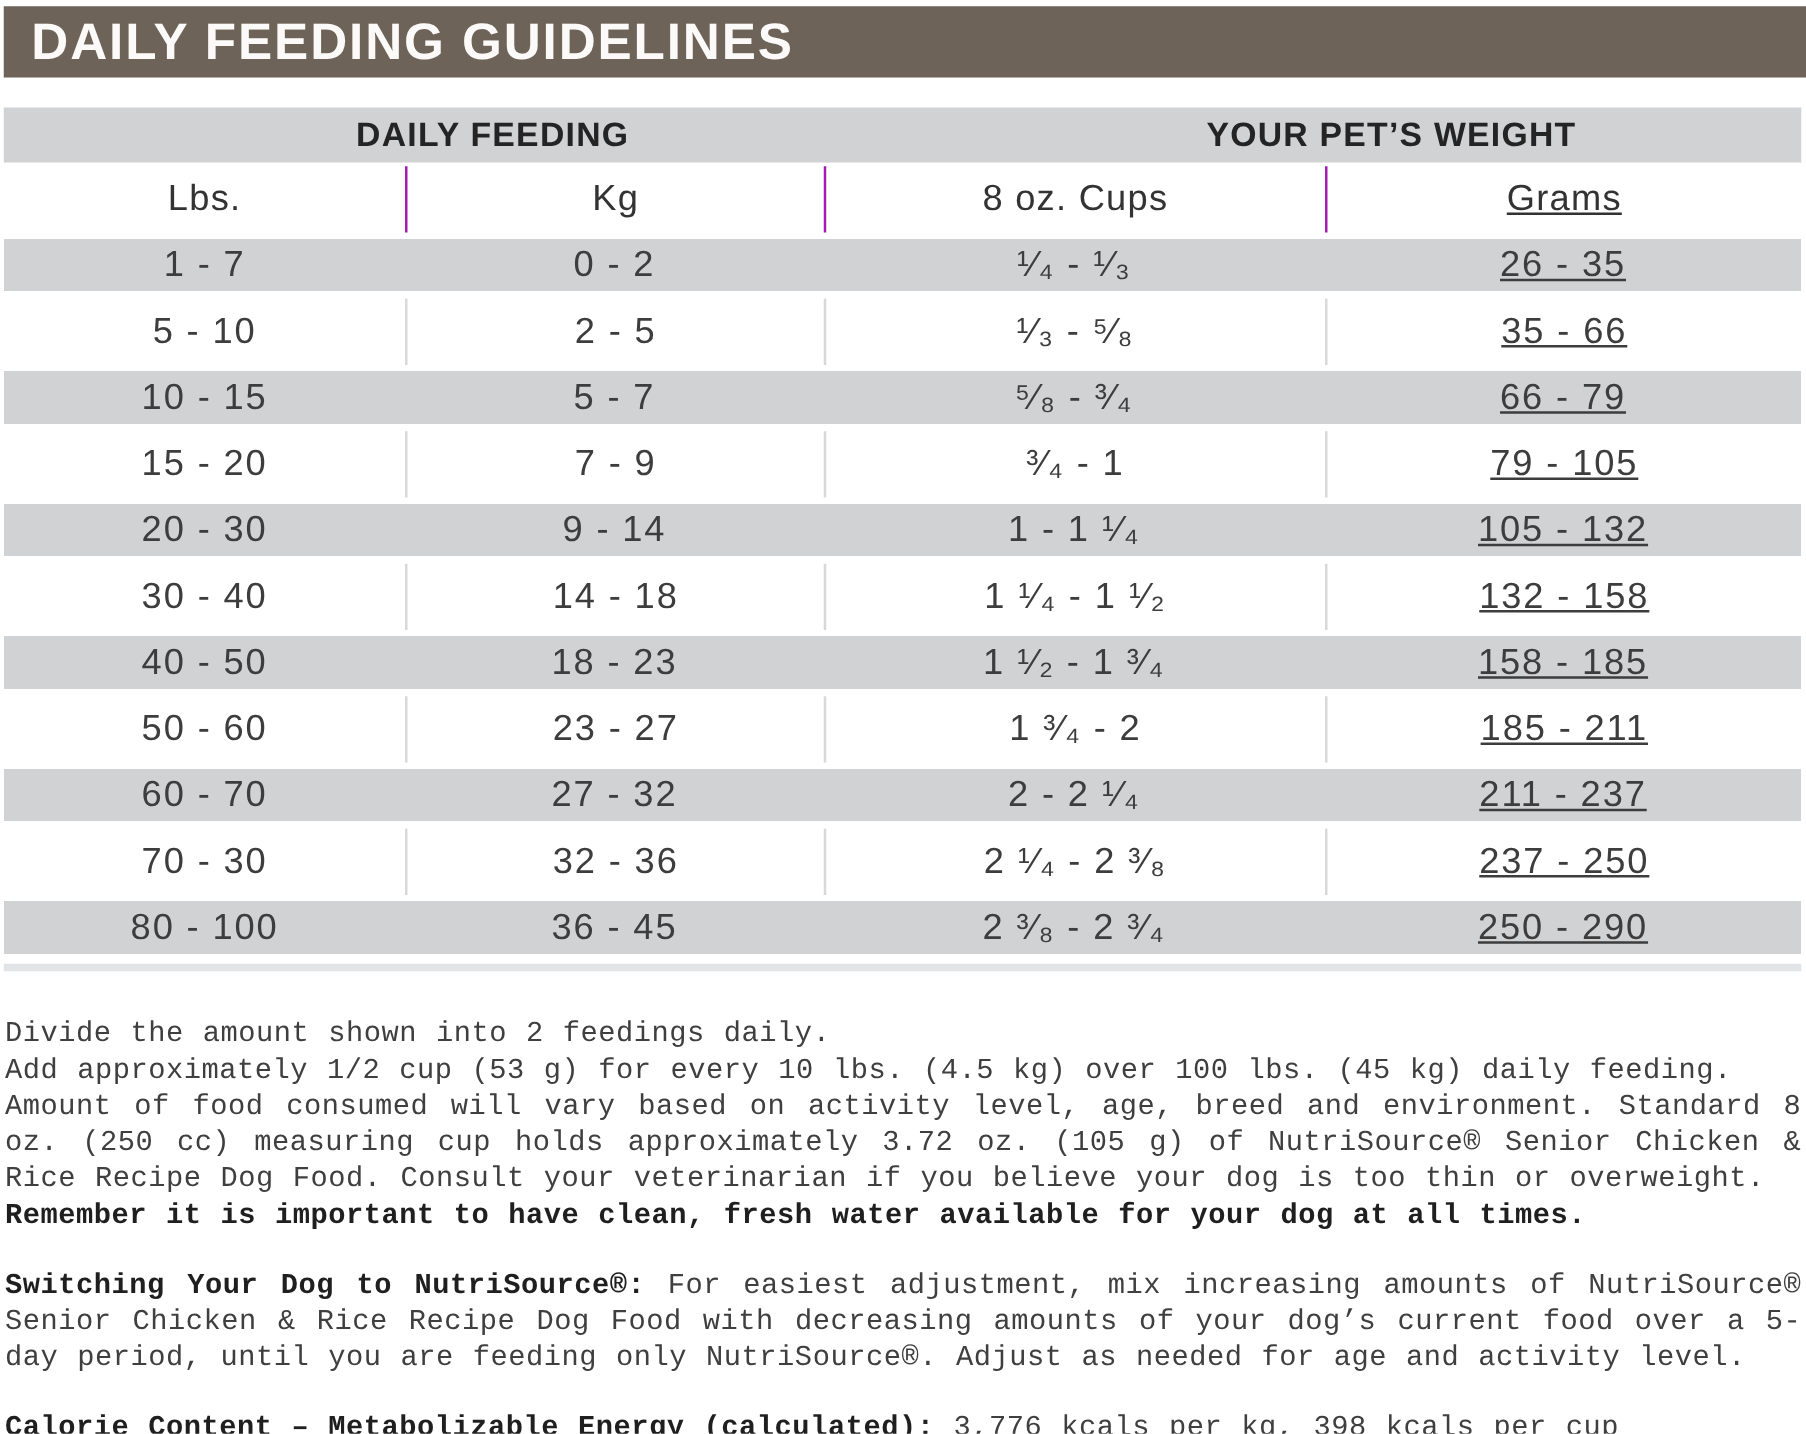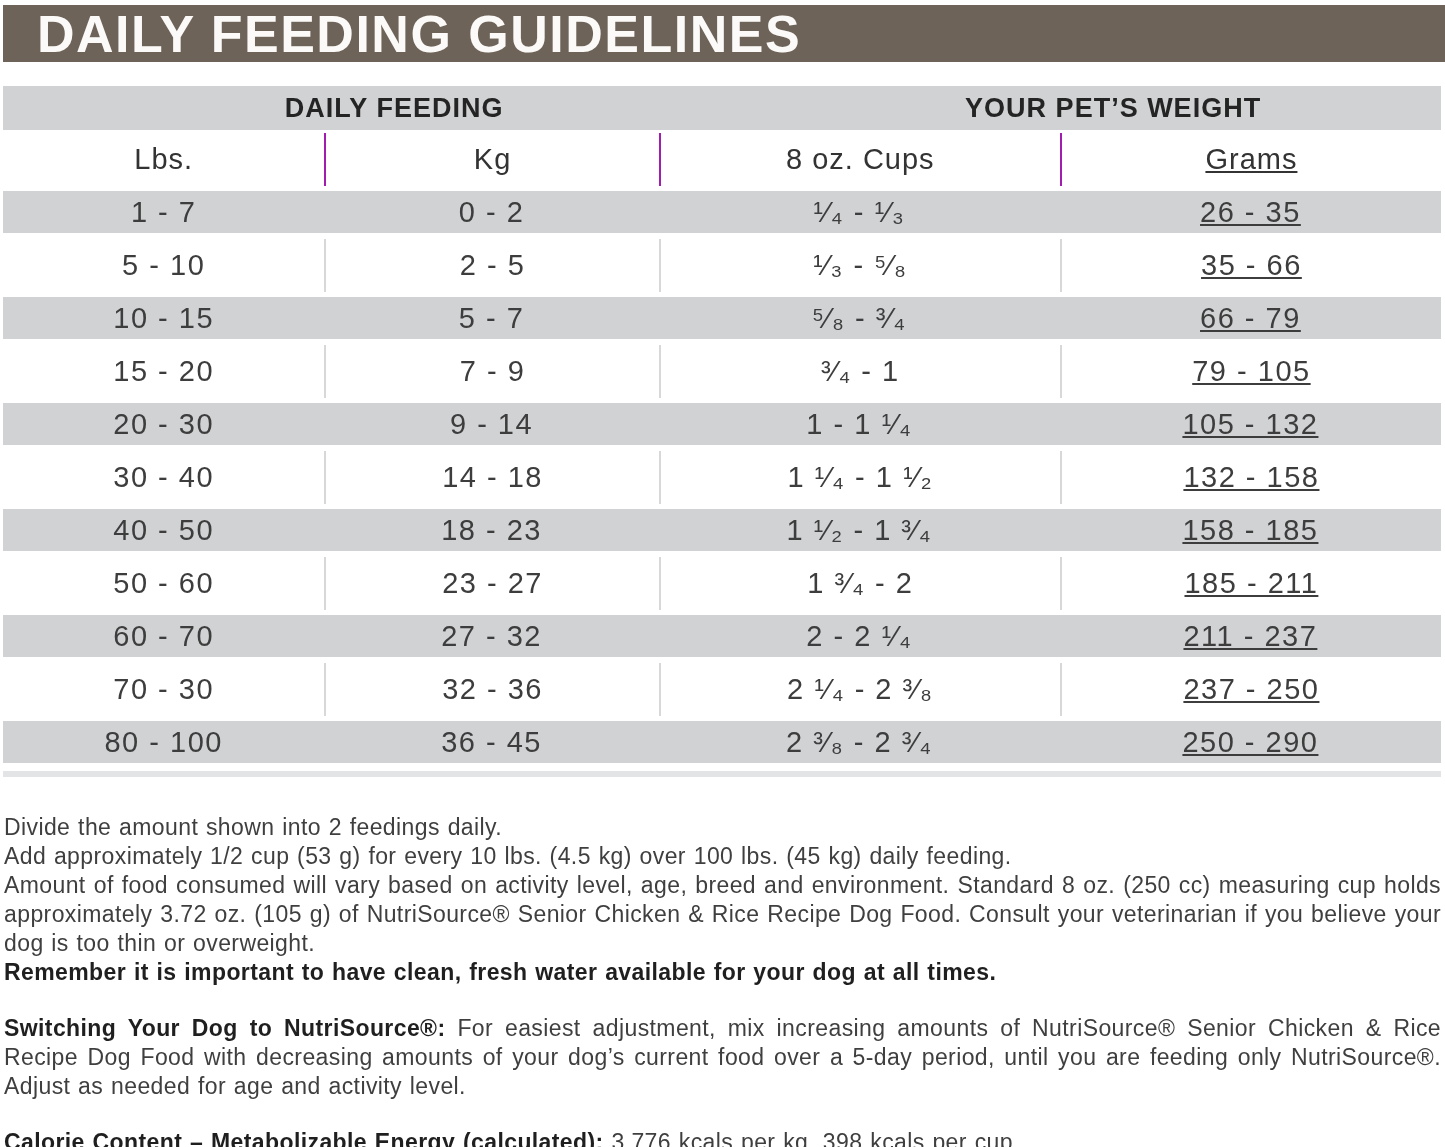--- a/index.html
+++ b/index.html
@@ -9,21 +9,21 @@
     -webkit-font-smoothing:antialiased;
   }
   .page{width:1445px;height:1147px;position:relative;}
 
   
   .title-bar{
     margin:5px 0 0 3px;height:57px;background:#6e6359;
     display:flex;align-items:center;padding-left:22px;box-sizing:border-box;
   }
   .title-bar h1{
-    margin:12px;color:#fbfaf8;font-size:52px;font-weight:800;letter-spacing:1.5px;
+    margin:0;color:#fbfaf8;font-size:41px;font-weight:800;letter-spacing:1.5px;
   }
 
   
   .table{margin:24px 4px 0 3px;color:#3d3d3d;}
   .group-row{
     height:44px;background:#d1d2d4;display:flex;margin-bottom:3px;
   }
   .group-cell{
     display:flex;align-items:center;justify-content:center;
     font-weight:700;font-size:27px;color:#242424;letter-spacing:1px;
@@ -49,21 +49,21 @@
     background:#d1d2d4;background-clip:content-box;
     padding:5px 0 6px;box-sizing:border-box;
   }
   .table-bottom-strip{height:6px;margin-top:2px;background:#e3e4e6;}
 
   
   .notes{
     margin:36px 4px 0 4px;color:#3f3f3f;
     font-size:23px;line-height:29px;letter-spacing:0.4px;word-spacing:1px;
   }
-  .notes p{margin:0;}
+  .notes p{margin:0;font-family:Liberation Mono, monospace;}
   .justify{text-align:justify;}
   .bold, .notes strong{font-weight:700;color:#1f1f1f;}
   .gap{margin-top:27px !important;}
 </style>
 </head>
 <body>
 
 <div class="page">
 
   <header class="title-bar">

